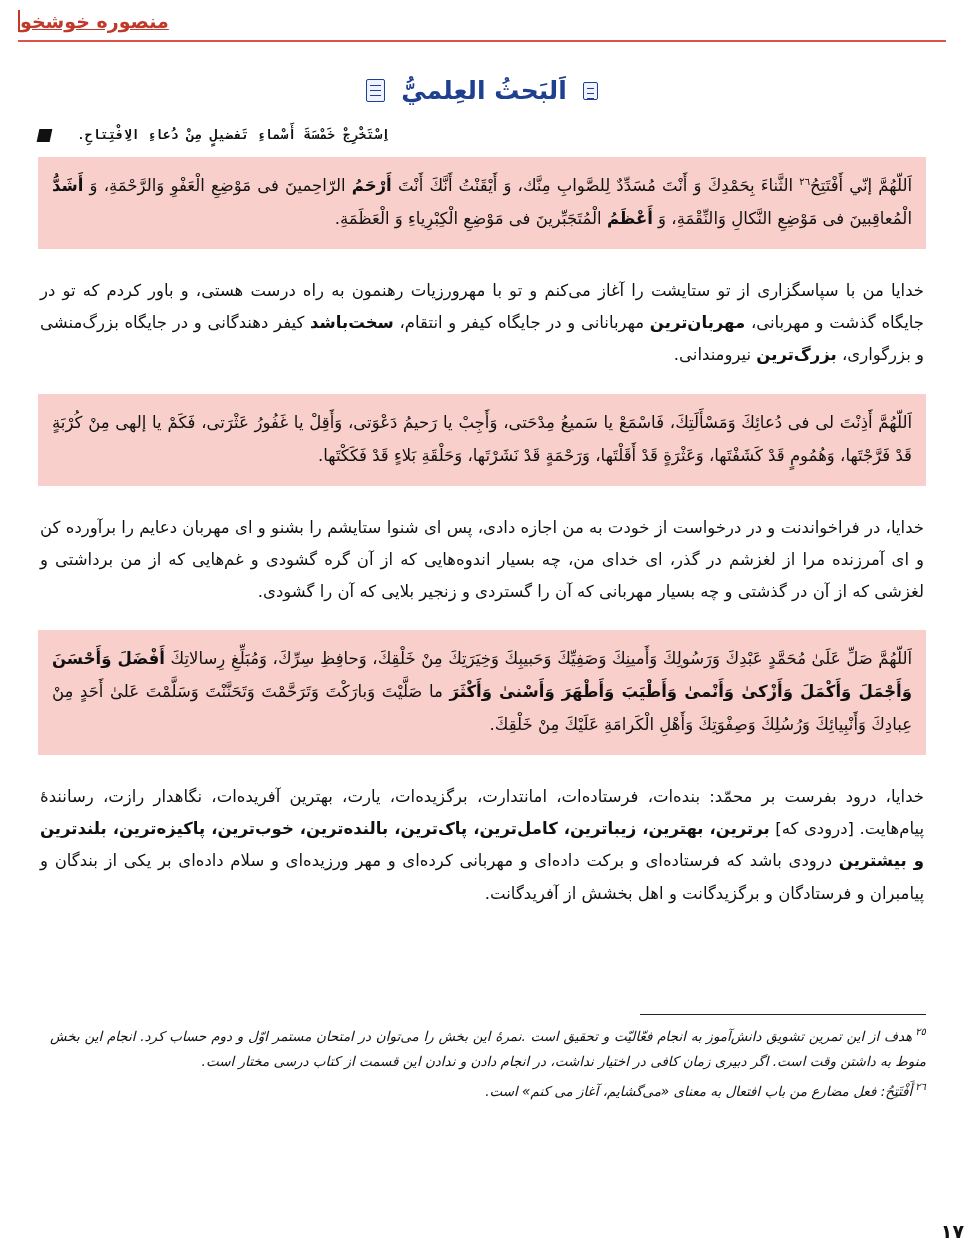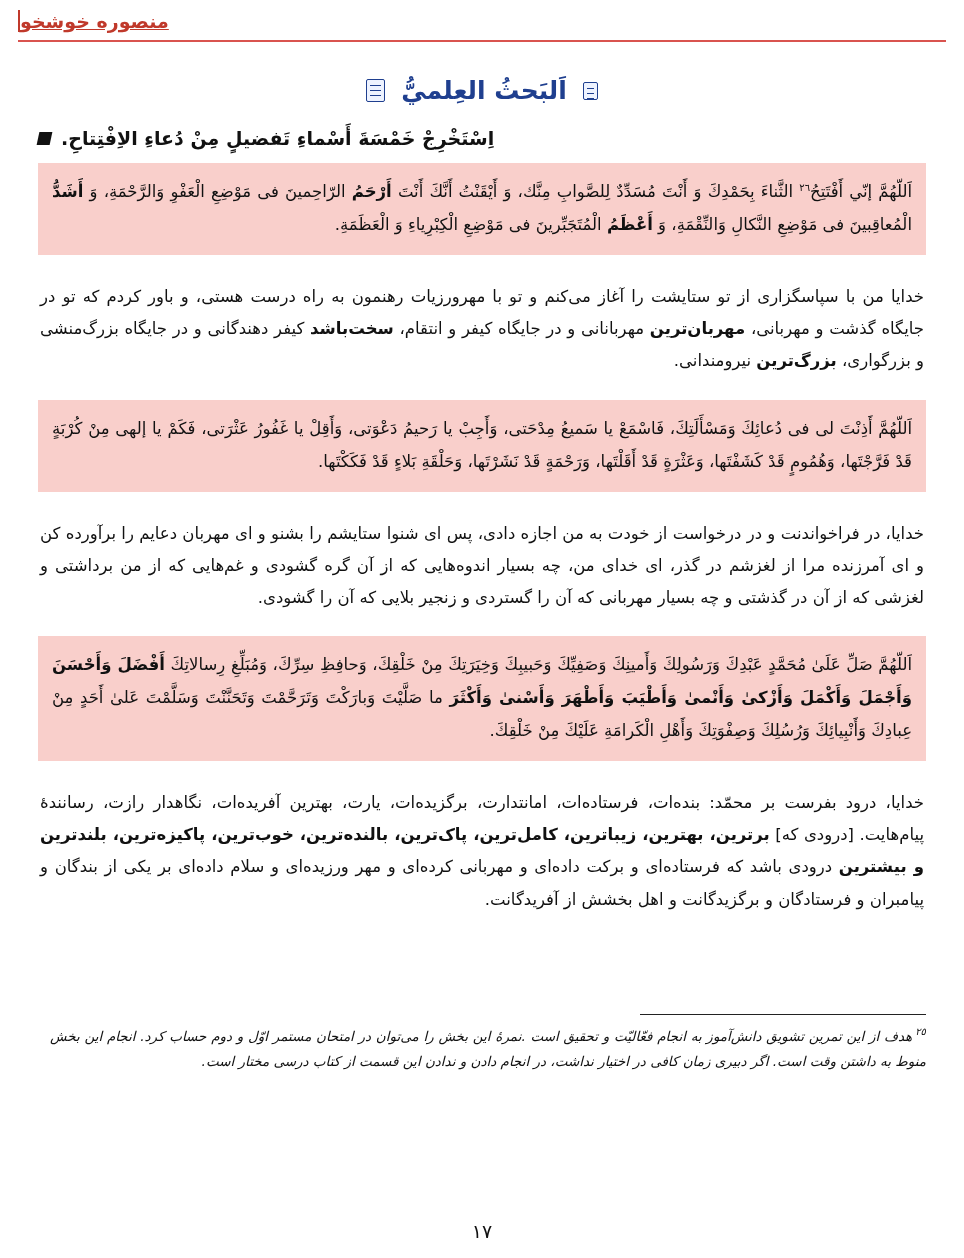--- a/index.html
+++ b/index.html
@@ -86,24 +86,25 @@
   .doc-icon.small { width: 15px; height: 18px; }
 
   
   .content { padding: 0 38px; margin-top: 22px; }
 
   .instruction {
     display: flex;
     flex-direction: row-reverse;
     align-items: center;
     justify-content: flex-start;
-    gap: 10px;
-    font-size: 19px;
+    gap: 26px;
+    font-size: 13px;
     font-weight: bold;
     margin: 20px 12px 14px 0;
+    font-family: Liberation Mono, monospace;
   }
   .bullet-square {
     width: 13px; height: 13px;
     background: #111;
     display: inline-block;
     transform: skewX(-12deg);
     flex: 0 0 auto;
   }
 
   .arabic-box {
@@ -154,23 +155,24 @@
   .footnote .fn-num {
     font-size: 10px;
     vertical-align: super;
     margin-left: 3px;
   }
 
   .page-number {
     position: absolute;
     bottom: 16px;
     left: 0; right: 0;
-    text-align: center;
+    text-align: right;
     font-size: 19px;
     color: #111;
+    font-weight: bold;
   }
 </style>
 </head>
 <body>
 
 <div class="page-header">
   <div class="brand-badge">منصوره خوشخو</div>
 </div>
 
 <div class="section-title-row">
@@ -199,15 +201,18 @@
   <div class="arabic-box">اَللّهُمَّ صَلِّ عَلَىٰ مُحَمَّدٍ عَبْدِكَ وَرَسُولِكَ وَأَمينِكَ وَصَفِيِّكَ وَحَبيبِكَ وَخِيَرَتِكَ مِنْ خَلْقِكَ، وَحافِظِ سِرِّكَ، وَمُبَلِّغِ رِسالاتِكَ <b>أَفْضَلَ وَأَحْسَنَ وَأَجْمَلَ وَأَكْمَلَ وَأَزْكىٰ وَأَنْمىٰ وَأَطْيَبَ وَأَطْهَرَ وَأَسْنىٰ وَأَكْثَرَ</b> ما صَلَّيْتَ وَبارَكْتَ وَتَرَحَّمْتَ وَتَحَنَّنْتَ وَسَلَّمْتَ عَلىٰ أَحَدٍ مِنْ عِبادِكَ وَأَنْبِيائِكَ وَرُسُلِكَ وَصِفْوَتِكَ وَأَهْلِ الْكَرامَةِ عَلَيْكَ مِنْ خَلْقِكَ.</div>
   <div class="persian-par">خدایا، درود بفرست بر محمّد: بنده‌ات، فرستاده‌ات، امانتدارت، برگزیده‌ات، یارت، بهترین آفریده‌ات، نگاهدار رازت، رساننده‌ٔ پیام‌هایت. [درودی که] <b>برترین، بهترین، زیباترین، کامل‌ترین، پاک‌ترین، بالنده‌ترین، خوب‌ترین، پاکیزه‌ترین، بلندترین و بیشترین</b> درودی باشد که فرستاده‌ای و برکت داده‌ای و مهربانی کرده‌ای و مهر ورزیده‌ای و سلام داده‌ای بر یکی از بندگان و پیامبران و فرستادگان و برگزیدگانت و اهل بخشش از آفریدگانت.</div>
 
 </div>
 
 <div class="footnotes">
   <div class="footnote-rule"></div>
   <div class="footnote">
     <span class="fn-num">٢٥</span><span>هدف از این تمرین تشویق دانش‌آموز به انجام فعّالیّت و تحقیق است .نمرهٔ این بخش را می‌توان در امتحان مستمر اوّل و دوم حساب کرد. انجام این بخش منوط به داشتن وقت است. اگر دبیری زمان کافی در اختیار نداشت، در انجام دادن و ندادن این قسمت از کتاب درسی مختار است.</span>
   </div>
+  <div class="footnote">
+    <span class="fn-num">٢٦</span><span>أَفْتَتِحُ: فعل مضارع من باب افتعال به معنای «می‌گشایم، آغاز می کنم» است.</span>
+  </div>
 </div>
 
 <div class="page-number">۱۷</div>
 
 </body></html>

